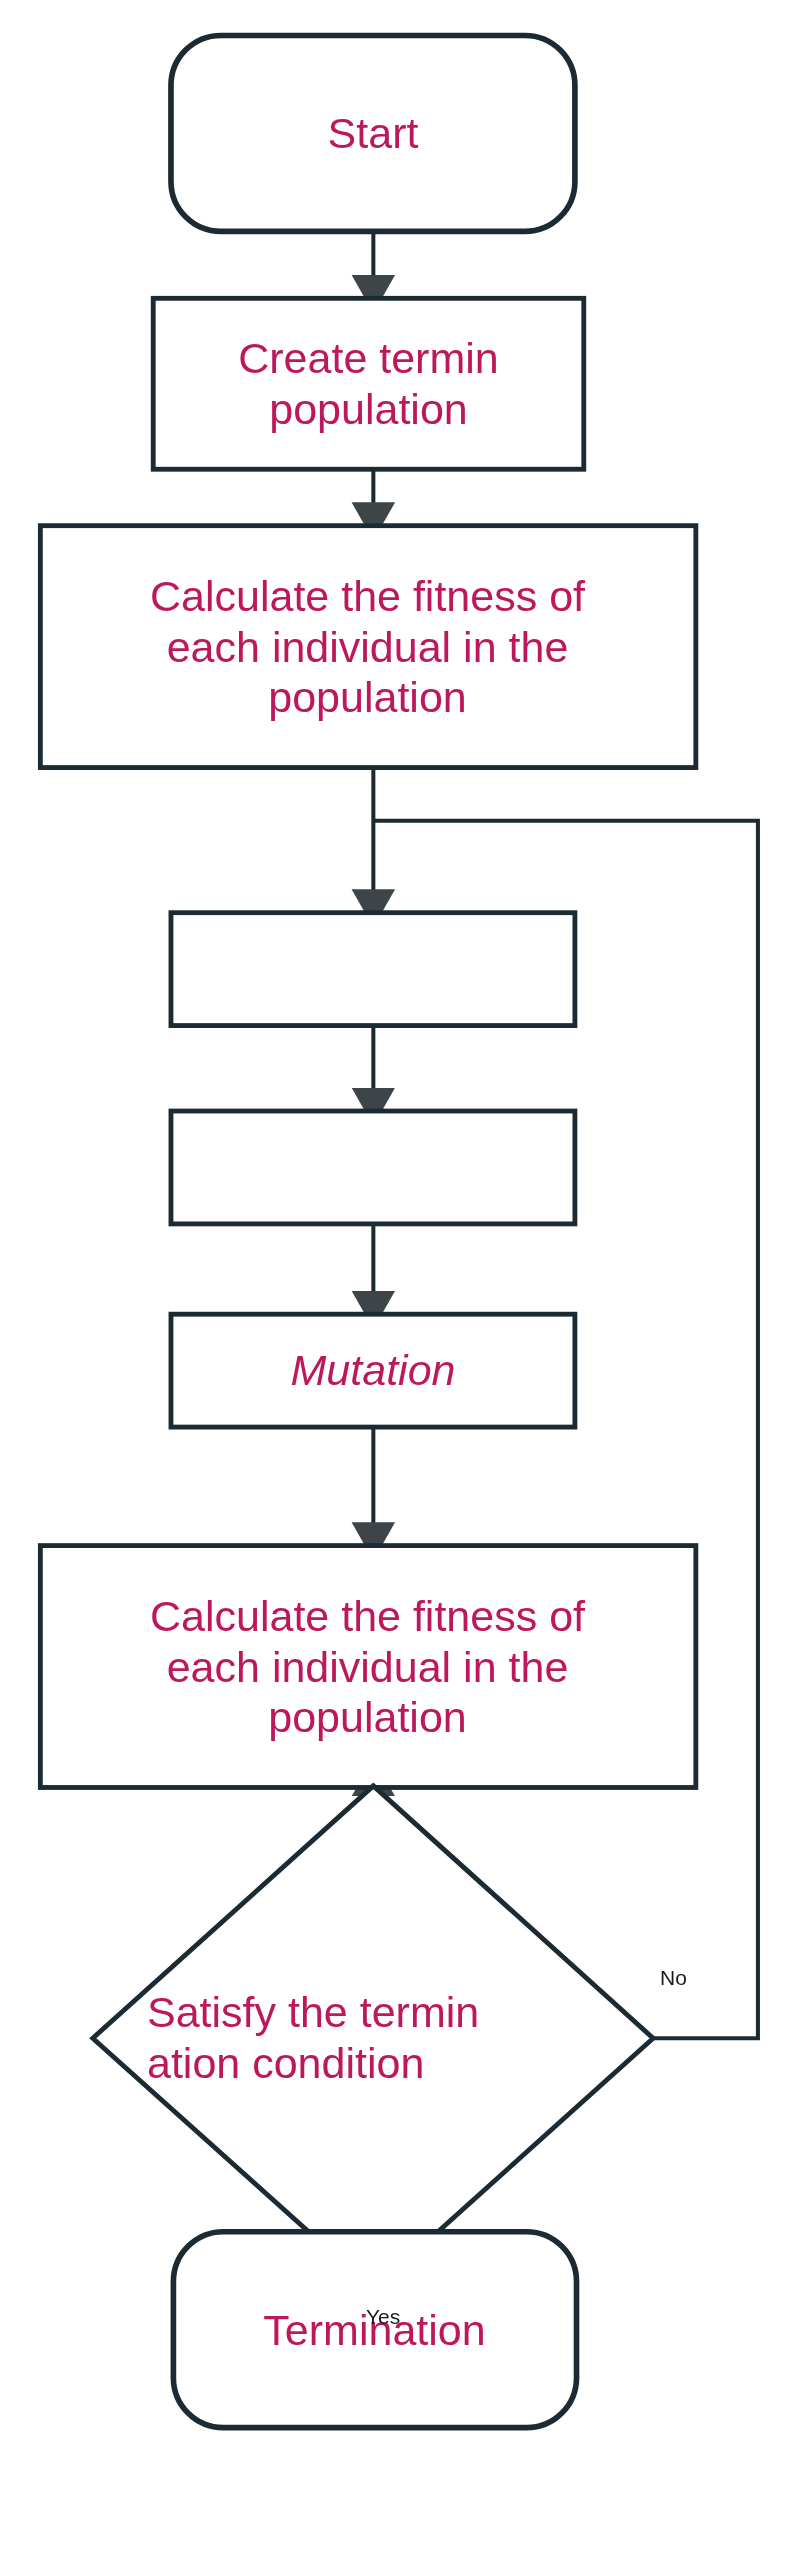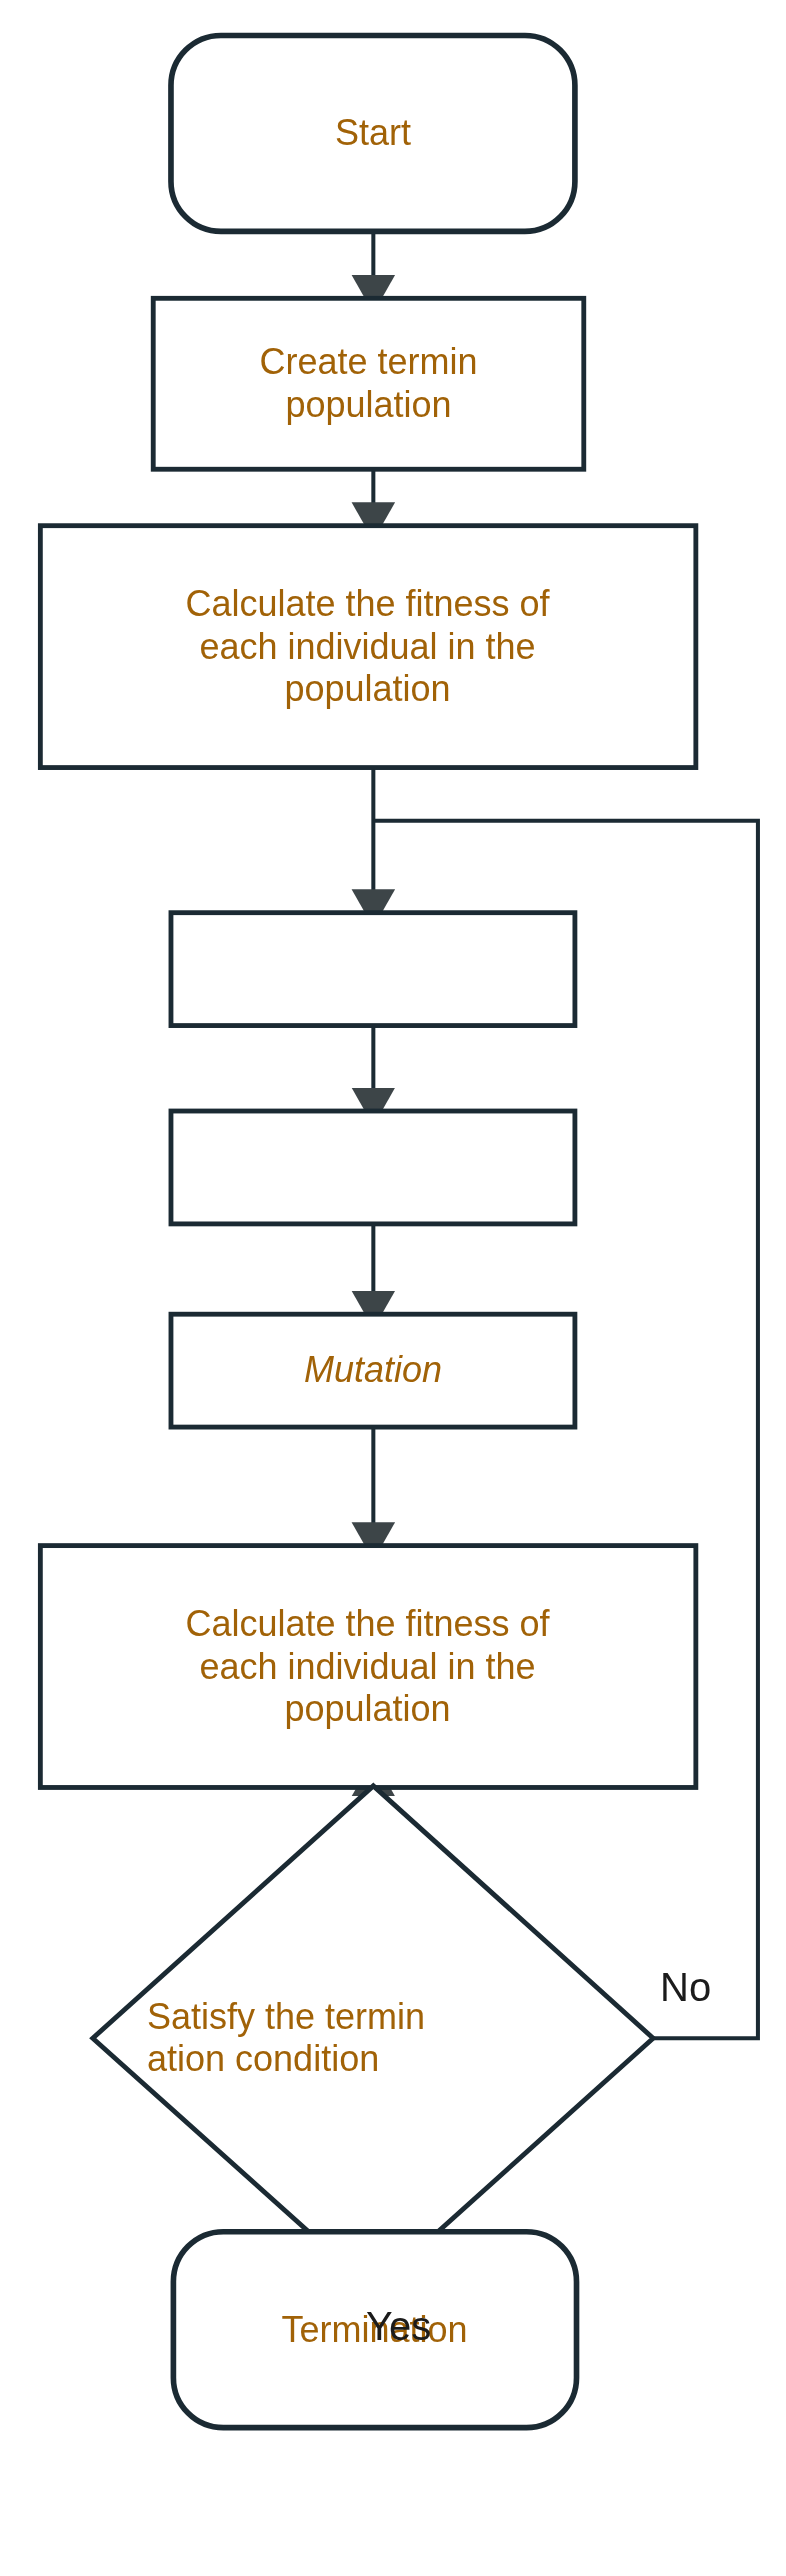--- a/index.html
+++ b/index.html
@@ -25,31 +25,31 @@
     width: 787px;
     height: 2576px;
     display: block;
   }
   .node-label {
     position: absolute;
     display: flex;
     align-items: center;
     justify-content: center;
     text-align: center;
-    color: #a16207;
-    font-size: 36px;
+    color: #be185d;
+    font-size: 43px;
     line-height: 1.18;
     letter-spacing: 0px;
     white-space: pre-line;
     pointer-events: none;
   }
   .edge-label {
     position: absolute;
     color: #1b1b1b;
-    font-size: 40px;
+    font-size: 21px;
     line-height: 1;
     white-space: nowrap;
     pointer-events: none;
   }
 </style>
 </head>
 <body>
 
 <div id="flowchart-root">
 

